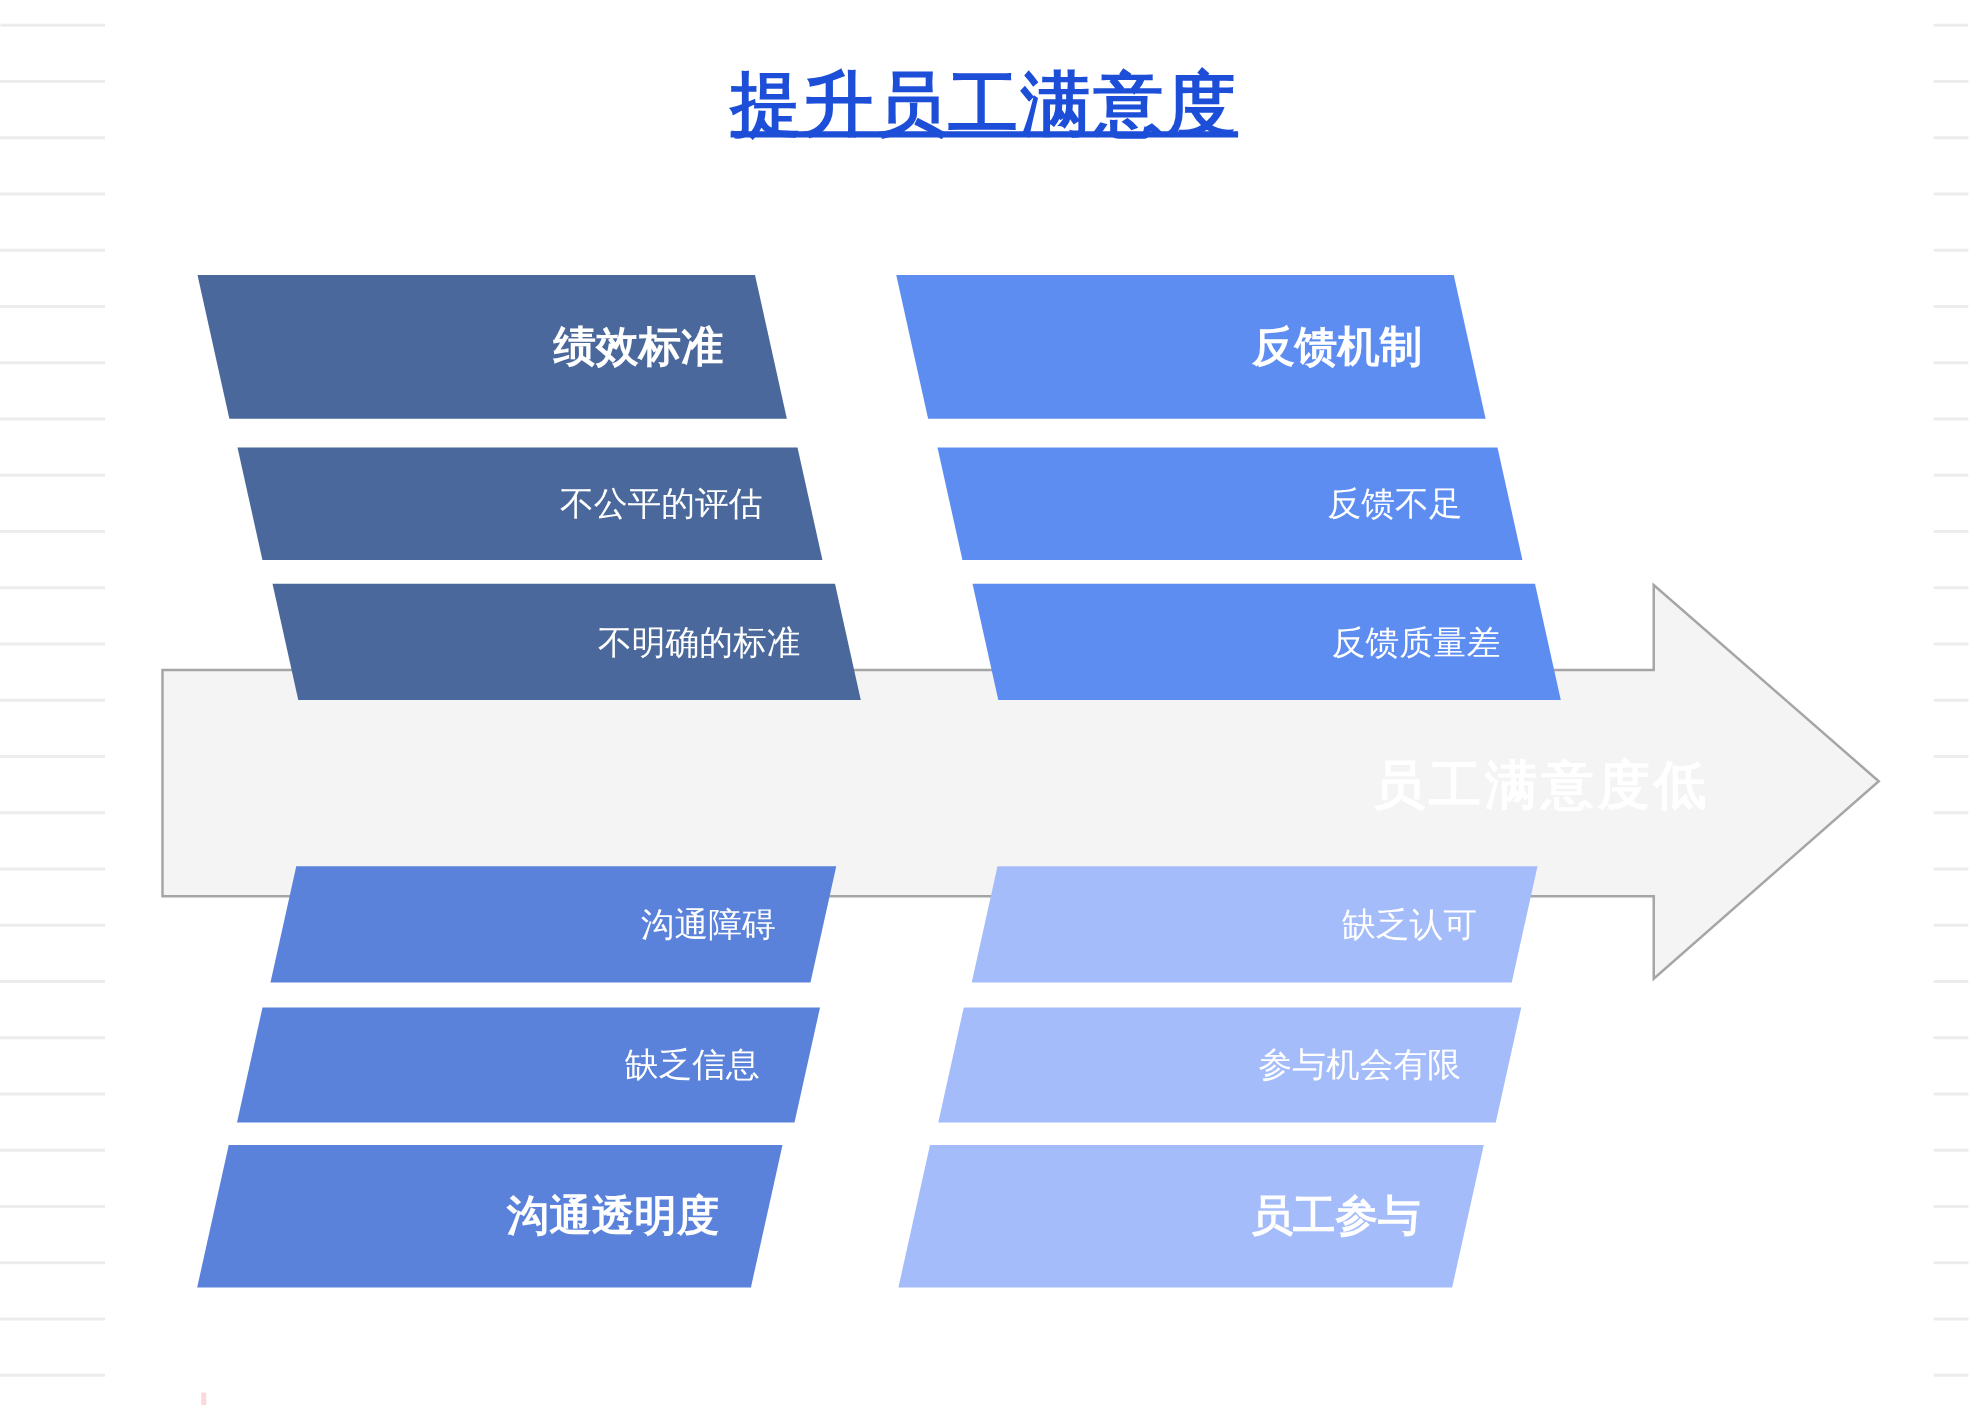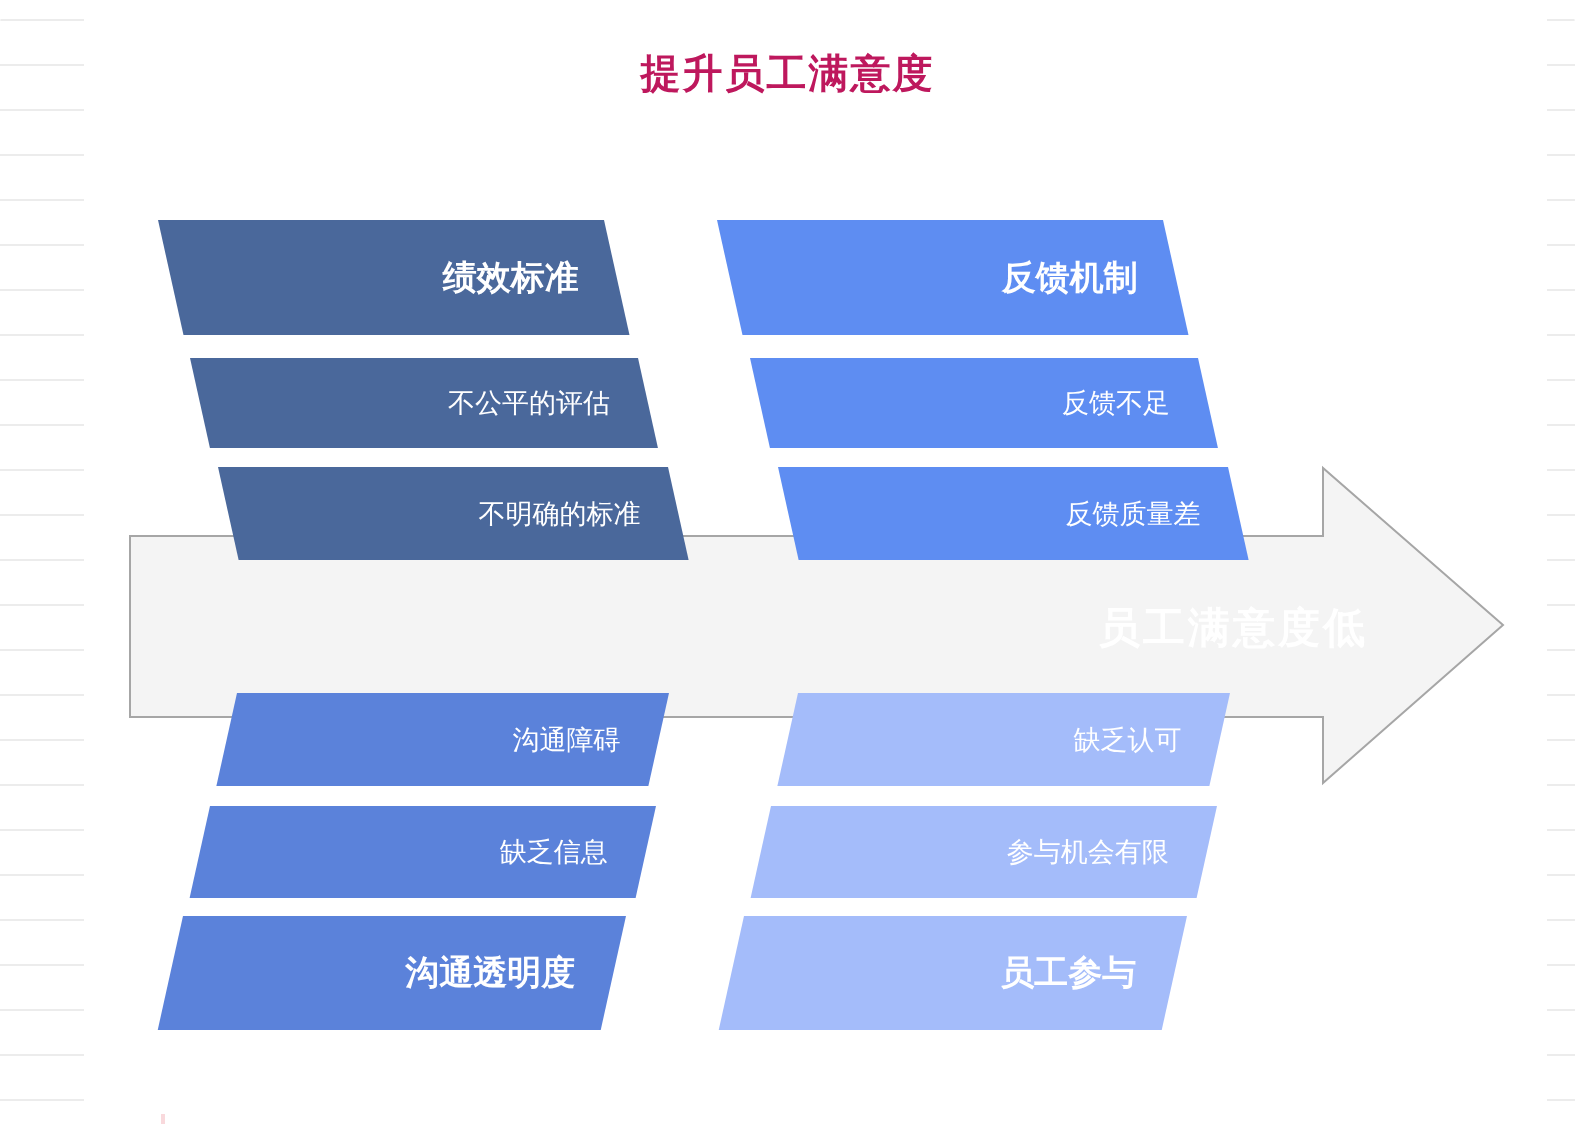--- a/index.html
+++ b/index.html
@@ -12,21 +12,21 @@
   .ruled{
     position:absolute;top:0;bottom:0;z-index:0;
     background-image:linear-gradient(to bottom,#ececec 0 2px,transparent 2px);
     background-size:100% 45px;background-position:0 19px;background-repeat:repeat-y;
   }
   .ruled.left{left:0;width:84px;}
   .ruled.right{left:1547px;width:28px;}
 
   .title{
     position:absolute;top:46px;left:0;width:1575px;text-align:center;z-index:3;
-    font-size:40px;font-weight:bold;color:#be185d;letter-spacing:2px;
+    font-size:56px;font-weight:bold;color:#1d4ed8;letter-spacing:2px;text-decoration:underline;
   }
 
   .spine-svg{position:absolute;left:0;top:0;z-index:1;}
   .spine-label{
     position:absolute;left:1098px;top:600px;z-index:1;
     font-size:42px;font-weight:bold;color:#ffffff;letter-spacing:3px;white-space:nowrap;
   }
 
   .shape{
     position:absolute;z-index:2;display:flex;align-items:center;justify-content:flex-end;

